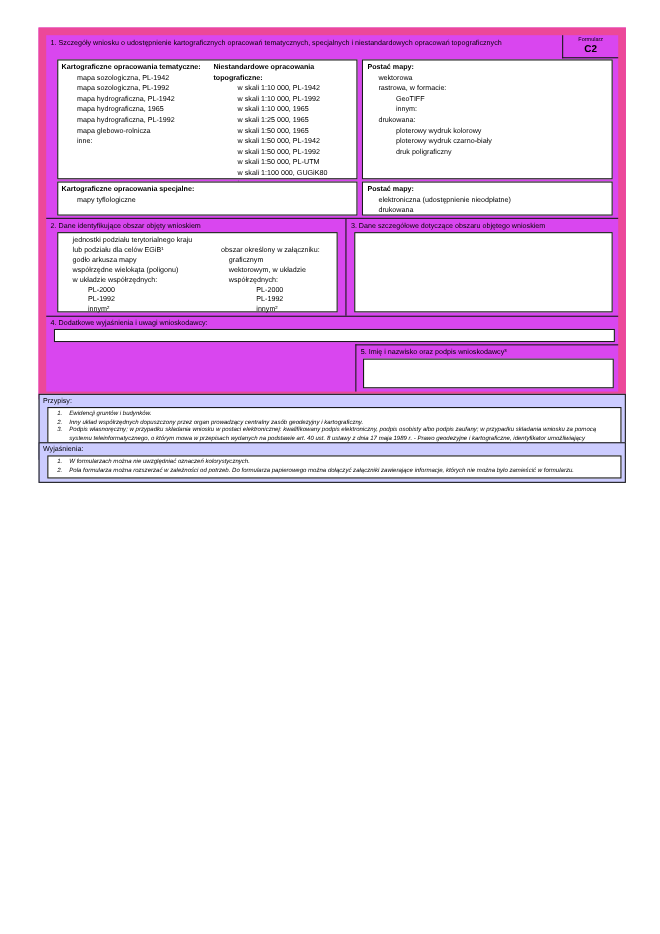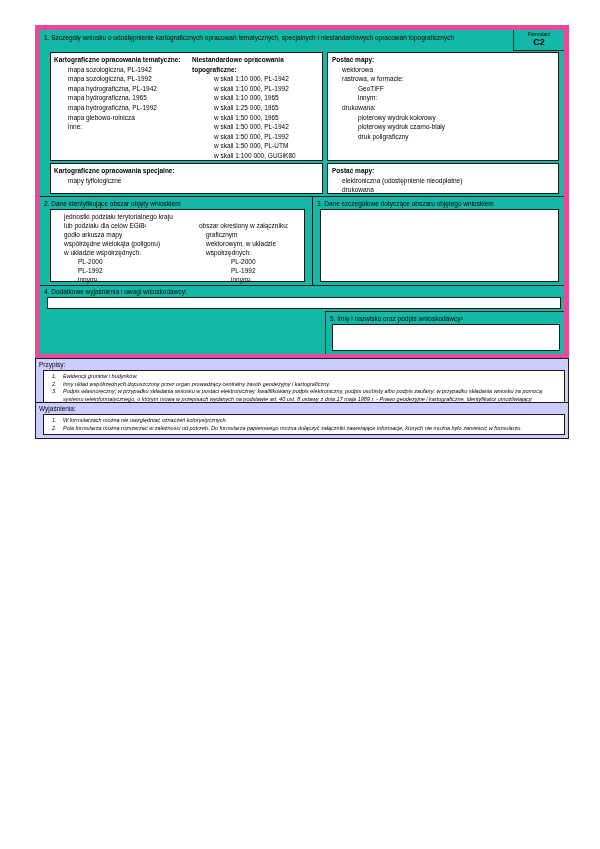--- a/index.html
+++ b/index.html
@@ -1,17 +1,17 @@
 <!DOCTYPE html>
 <html><head>
 <meta charset="utf-8">
 <style>
   * { margin:0; padding:0; box-sizing:border-box; }
   html,body { width:600px; height:849px; background:#ffffff; font-family:"Liberation Sans", sans-serif; color:#000; }
-  .form { position:absolute; left:35px; top:25px; width:534px; background:#14b8a6; border:5px solid #ec4899; }
+  .form { position:absolute; left:35px; top:25px; width:534px; background:#d946ef; border:7px solid #ec4899; }
 
   
   .form-header { display:flex; height:21px; }
   .form-title { flex:1; font-size:6.5px; padding:4px 0 0 4px; }
   .c2box { width:51px; border-left:1px solid #1a1a1a; border-bottom:1px solid #1a1a1a; text-align:center; padding-top:1px; }
   .c2box .lbl { font-size:5px; }
   .c2box .code { font-size:9px; font-weight:bold; }
 
   .row { display:flex; gap:4px; margin:1px 5px 2px 10px; }
   .wbox { background:#fff; border:1px solid #1a1a1a; }

